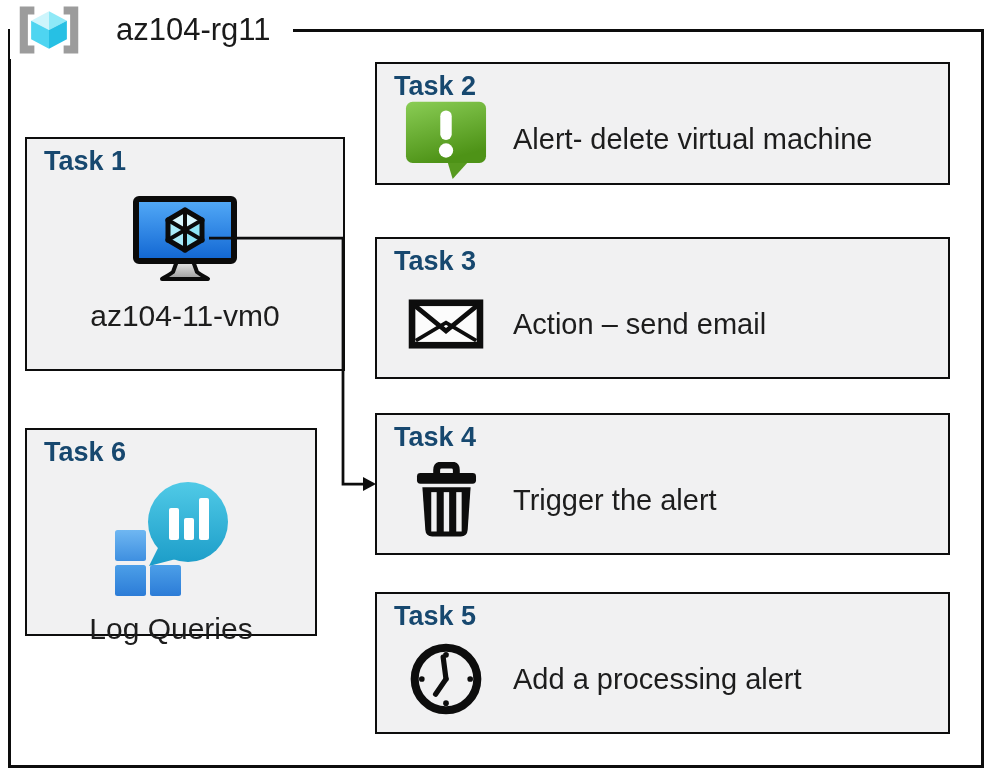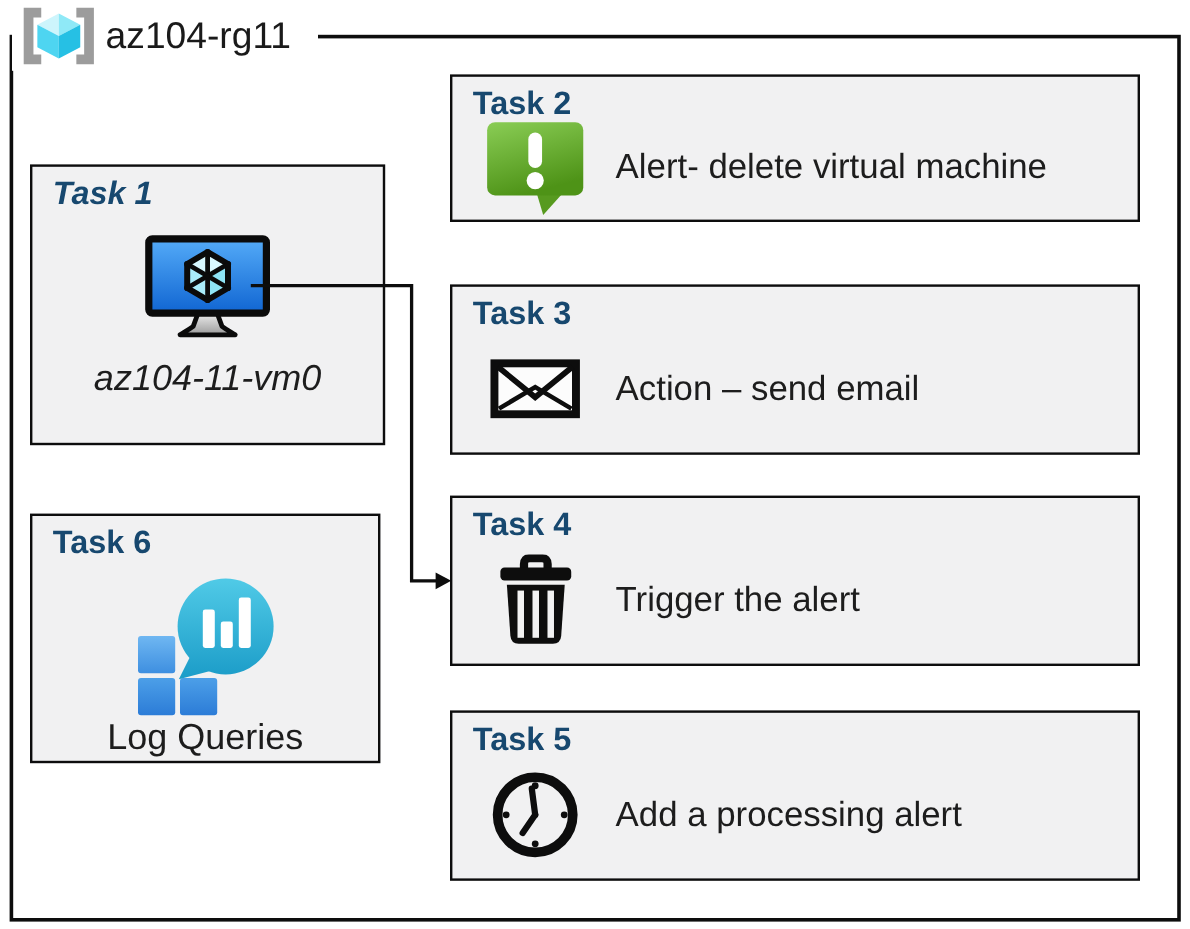--- a/index.html
+++ b/index.html
@@ -6,50 +6,50 @@
   body { font-family:"Liberation Sans", sans-serif; }
   .canvas { position:relative; width:992px; height:774px; background:#ffffff; overflow:hidden; }
 
   .outer {
     position:absolute; left:8px; top:29px; width:976px; height:739px;
     border:3px solid #0d0d0d; box-sizing:border-box; background:#ffffff;
   }
 
   .rg-header {
     position:absolute; left:10px; top:3px; z-index:3;
-    display:flex; align-items:center; gap:0;
+    display:flex; align-items:center; gap:28px;
     background:#ffffff; padding:0 22px 2px 0;
   }
   .rg-label { font-size:31px; color:#1a1a1a; }
 
   .task {
     position:absolute; background:#F1F1F2;
     border:2.5px solid #0d0d0d; box-sizing:border-box; z-index:1;
   }
-  #task1 { left:25px;  top:137px; width:296px; height:234px;font-style:italic; }
+  #task1 { left:25px;  top:137px; width:320px; height:234px; }
   #task6 { left:25px;  top:428px; width:292px; height:208px; }
   #task2 { left:375px; top:62px;  width:575px; height:123px; }
   #task3 { left:375px; top:237px; width:575px; height:142px;padding-left:43px; }
   #task4 { left:375px; top:413px; width:575px; height:142px; }
   #task5 { left:375px; top:592px; width:575px; height:142px; }
 
   .task-title {
     position:absolute; left:17px; top:7px;
     font-size:27px; font-weight:bold; color:#17486F;
   }
 
   .center-icon { position:absolute; left:0; right:0; display:flex; justify-content:center; }
   #task1 .center-icon { top:56px; }
   #task6 .center-icon { top:50px; }
   .center-label {
     position:absolute; left:0; right:0; text-align:center;
     font-size:30px; color:#1d1d1d; white-space:nowrap;
   }
   #task1 .center-label { top:160px; }
-  #task6 .center-label { top:168px; }
+  #task6 .center-label { top:182px; }
 
   .row {
     position:absolute; left:22px; top:40px; bottom:8px;
     display:flex; align-items:center;
   }
   .icon-slot { width:94px; display:flex; justify-content:center; align-items:center; }
   .row-label { margin-left:20px; font-size:29px; color:#1d1d1d; white-space:nowrap; }
 
   .connector { position:absolute; left:0; top:0; z-index:2; pointer-events:none; }
   .defs-holder { position:absolute; width:0; height:0; }

